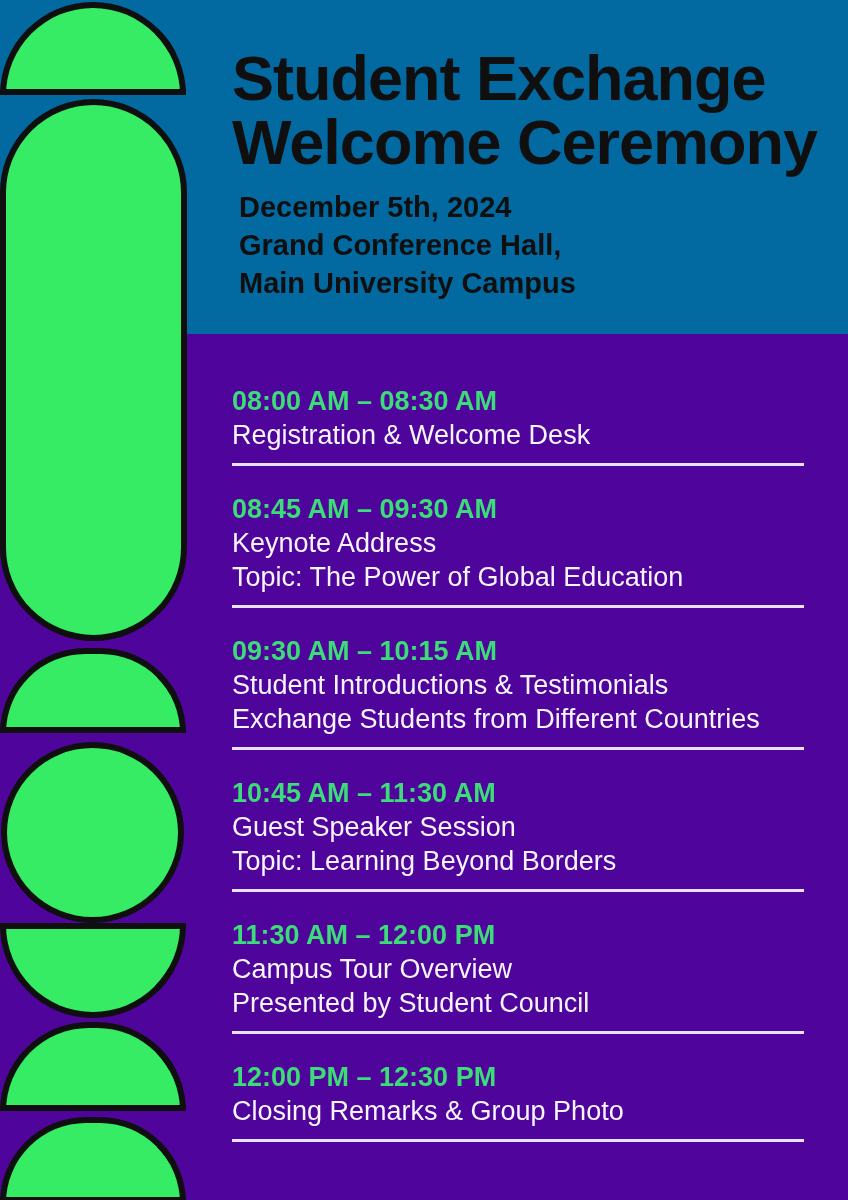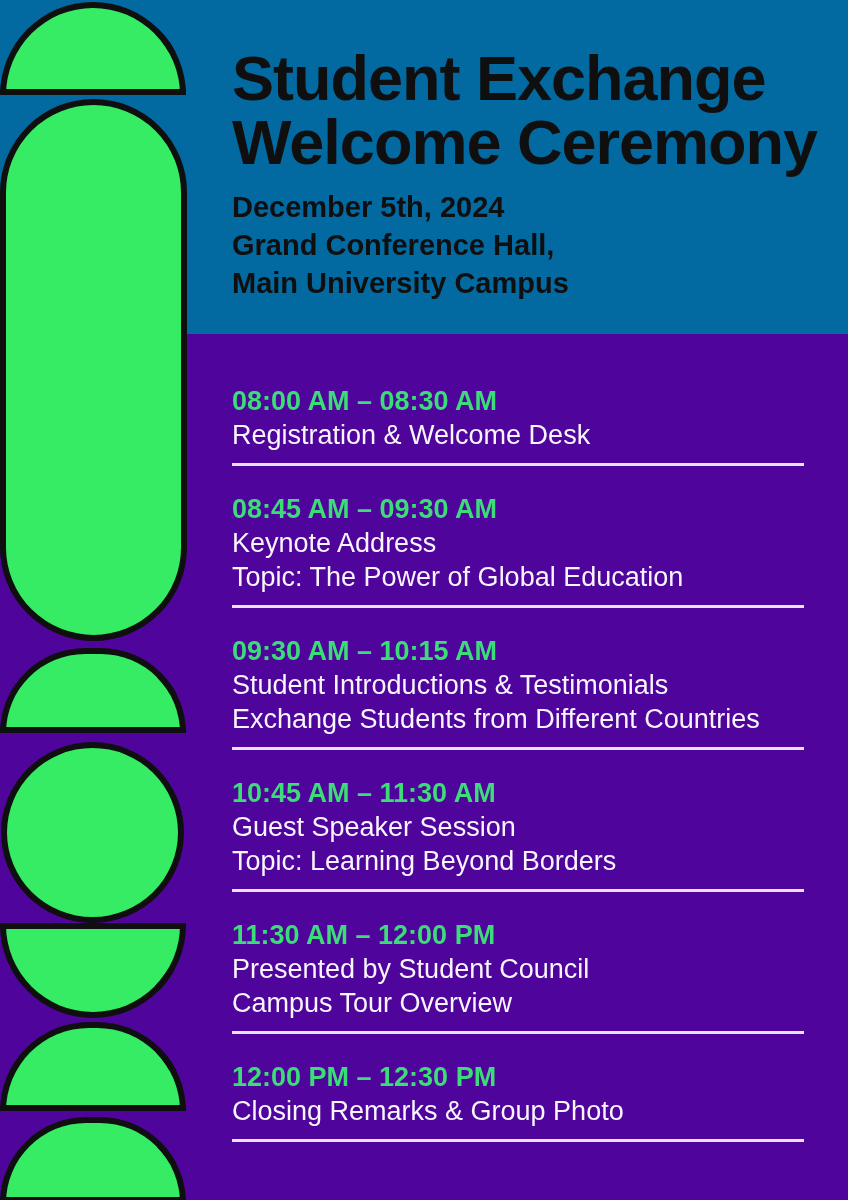--- a/index.html
+++ b/index.html
@@ -40,21 +40,21 @@
   }
   .title {
     color: var(--ink, #0F0F0F);
     font-size: 63px;
     line-height: 64px;
     font-weight: bold;
     letter-spacing: -1px;
   }
   .meta {
     position: absolute;
-    left: 0; top: 142px;
+    left: 7px; top: 142px;
     color: var(--ink, #0F0F0F);
     font-size: 29px;
     line-height: 38px;
     font-weight: bold;
     white-space: nowrap;
   }
   
   .schedule {
     position: absolute;
     left: 232px; right: 44px; top: 384px;
@@ -127,22 +127,22 @@
     </div>
 
     <div class="session">
       <div class="session-time">10:45 AM – 11:30 AM</div>
       <div class="session-line">Guest Speaker Session</div>
       <div class="session-line">Topic: Learning Beyond Borders</div>
     </div>
 
     <div class="session">
       <div class="session-time">11:30 AM – 12:00 PM</div>
+      <div class="session-line">Campus Tour Overview</div>
       <div class="session-line">Presented by Student Council</div>
-      <div class="session-line">Campus Tour Overview</div>
     </div>
 
     <div class="session">
       <div class="session-time">12:00 PM – 12:30 PM</div>
       <div class="session-line">Closing Remarks &amp; Group Photo</div>
     </div>
 
   </div>
 </div>
 

